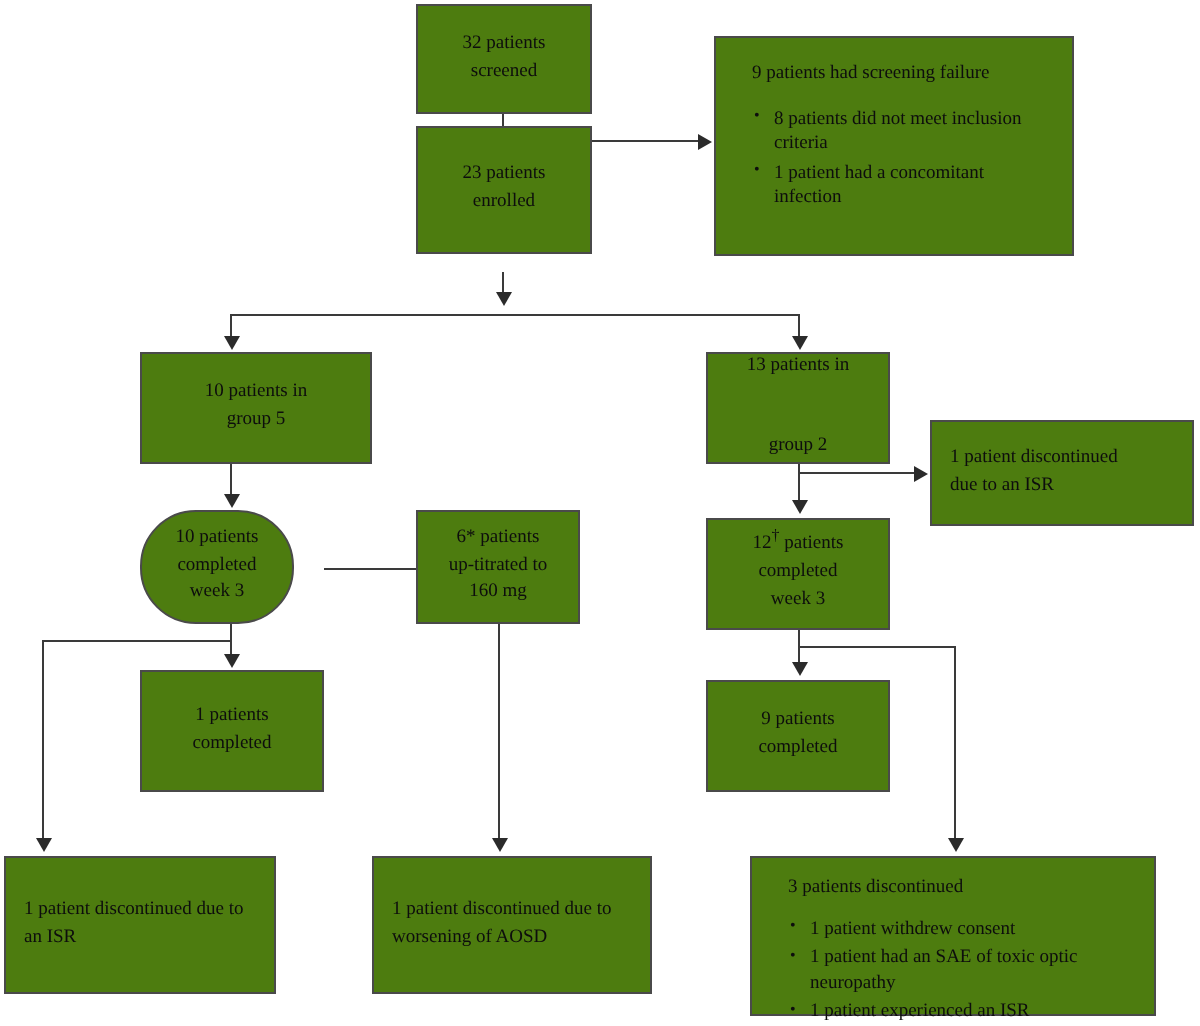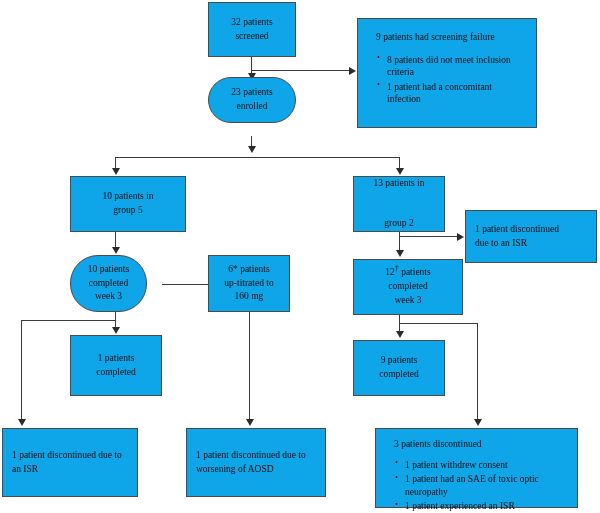--- a/index.html
+++ b/index.html
@@ -13,21 +13,21 @@
     height: 513px;
     background: #ffffff;
     font-family: "Liberation Serif", "DejaVu Serif", serif;
     color: #0d0d0d;
     overflow: hidden;
   }
   .node {
     position: absolute;
     box-sizing: border-box;
     border: 1px solid #4a4a4a;
-    background: #0ea5e9;
+    background: #4d7c0f;
     font-size: 9.5px;
     line-height: 1.45;
     color: #0d0d0d;
     z-index: 2;
   }
   .node.center {
     display: flex;
     flex-direction: column;
     align-items: center;
     justify-content: center;
@@ -139,21 +139,21 @@
   <div class="arrow-down" style="left:396px; top:331px;"></div>
   <div class="conn hline" style="left:399px; top:323px; width:79px;"></div>
   <div class="conn vline" style="left:477px; top:323px; height:97px;"></div>
   <div class="arrow-down" style="left:474px; top:419px;"></div>
 
   <div class="node center" style="left:208px; top:2px; width:88px; height:55px;">
     <span class="line">32 patients</span>
     <span class="line">screened</span>
   </div>
 
-  <div class="node center" style="left:208px; top:77px; width:88px; height:46px;border-radius:23px;">
+  <div class="node center" style="left:208px; top:63px; width:88px; height:64px;">
     <span class="line">23 patients</span>
     <span class="line">enrolled</span>
   </div>
 
   <div class="node topleft" style="left:357px; top:18px; width:180px; height:110px;">
     <span class="hdr">9 patients had screening failure</span>
     <ul class="blist">
       <li>8 patients did not meet inclusion criteria</li>
       <li>1 patient had a concomitant infection</li>
     </ul>
@@ -179,21 +179,21 @@
     <span class="line">completed</span>
     <span class="line">week 3</span>
   </div>
 
   <div class="node center" style="left:208px; top:255px; width:82px; height:57px;">
     <span class="line">6* patients</span>
     <span class="line">up-titrated to</span>
     <span class="line">160 mg</span>
   </div>
 
-  <div class="node center" style="left:353px; top:259px; width:110px; height:56px;">
+  <div class="node center" style="left:353px; top:259px; width:92px; height:56px;">
     <span class="line"><span>12</span><sup class="dag">†</sup><span> patients</span></span>
     <span class="line">completed</span>
     <span class="line">week 3</span>
   </div>
 
   <div class="node center" style="left:70px; top:335px; width:92px; height:61px;">
     <span class="line">1 patients</span>
     <span class="line">completed</span>
   </div>
 

